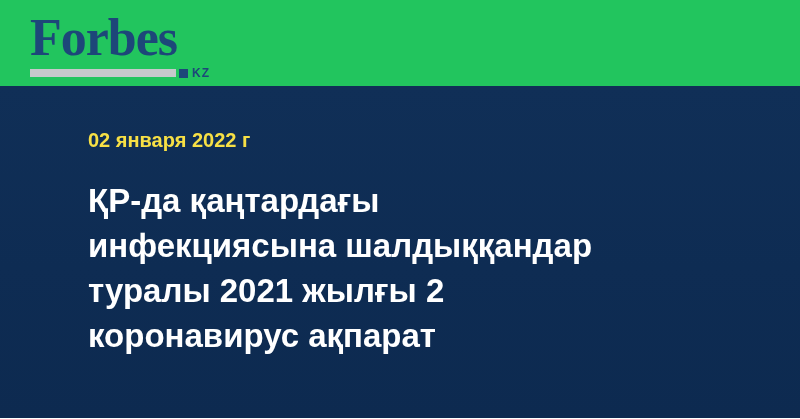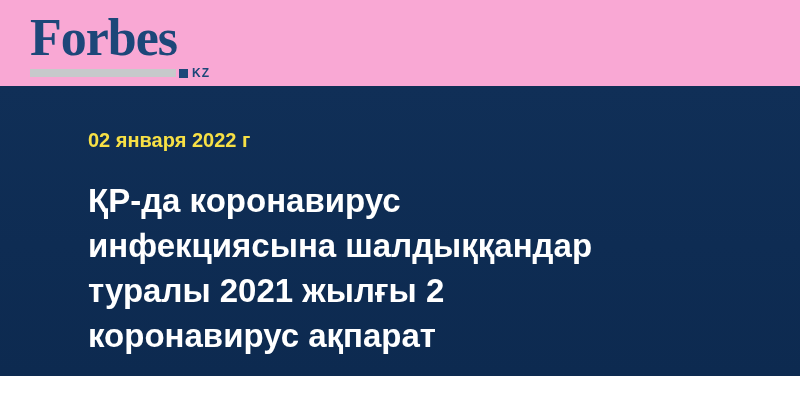--- a/index.html
+++ b/index.html
@@ -21,21 +21,21 @@
     overflow: hidden;
   }
 
   
   #header {
     position: absolute;
     left: 0;
     top: 0;
     width: 800px;
     height: 86px;
-    background: #f9a8d4;
+    background: #22c55e;
     box-sizing: border-box;
   }
 
   #logo {
     position: absolute;
     left: 30px;
     top: 12px;
     width: 220px;
     height: 64px;
   }
@@ -82,21 +82,21 @@
     letter-spacing: 1px;
     color: #1d4779;
   }
 
   
   #body-panel {
     position: absolute;
     left: 0;
     top: 86px;
     width: 800px;
-    height: 290px;
+    height: 332px;
     background: #0e2d55;
     background: linear-gradient(180deg, #102f57 0%, #0e2c53 55%, #0d2a50 100%);
   }
 
   #date {
     position: absolute;
     left: 88px;
     top: 43px;
     font-family: "Liberation Sans", sans-serif;
     font-weight: bold;
@@ -136,21 +136,21 @@
       <div id="logo-square"></div>
       <div id="logo-kz">KZ</div>
     </div>
   </div>
 
   <div id="body-panel">
 
     <div id="date">02 января 2022 г</div>
 
     <div id="headline">
-      <span class="hl-line">ҚР-да коронавирус</span>
+      <span class="hl-line">ҚР-да қаңтардағы</span>
       <span class="hl-line">инфекциясына шалдыққандар</span>
       <span class="hl-line">туралы 2021 жылғы 2</span>
       <span class="hl-line">коронавирус ақпарат</span>
     </div>
 
   </div>
 
 </div>
 
 </body></html>

